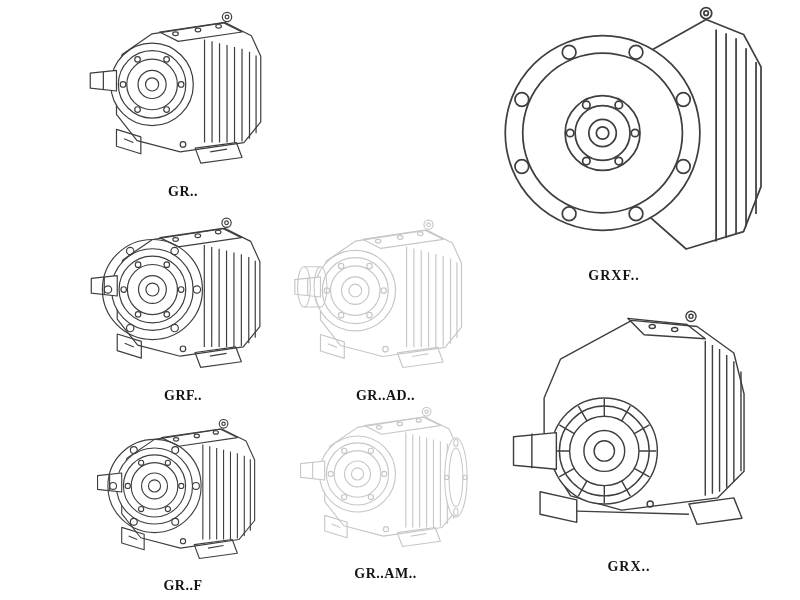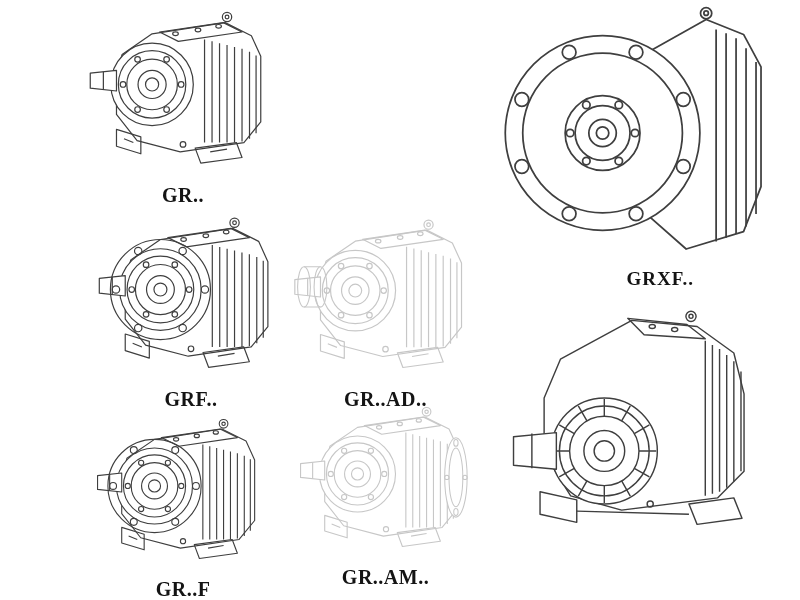--- a/index.html
+++ b/index.html
@@ -17,33 +17,33 @@
     position:relative;
   }
   .stage{position:absolute;left:0;top:0;width:800px;height:600px;}
   .cell{position:absolute;display:flex;flex-direction:column;align-items:center;}
   .cell svg.drawing{display:block;flex:0 0 auto;}
   .drawing{color:var(--line);}
   .drawing.ghost{color:var(--ghost);}
   .drawing *{vector-effect:non-scaling-stroke;}
   .model-label{
     font-weight:bold;
-    font-size:20px;
+    font-size:14px;
     letter-spacing:0.5px;
     color:var(--text);
     text-align:center;
     margin-top:4px;
     white-space:nowrap;
   }
-  .model-label.big{font-size:19px;letter-spacing:1px;text-align:right;}
+  .model-label.big{font-size:14px;letter-spacing:1px;}
   
   #cell-gr   {left:78px;  top:2px;   width:210px; height:202px;}
   #cell-grz  {left:288px; top:2px;   width:190px; height:202px;}
   #cell-grxf {left:492px; top:2px;   width:296px; height:296px;}
-  #cell-grf  {left:86px;  top:208px; width:210px; height:200px;justify-content:space-between;}
+  #cell-grf  {left:78px;  top:208px; width:210px; height:200px;}
   #cell-grad {left:288px; top:210px; width:195px; height:198px;}
   #cell-grff {left:78px;  top:410px; width:210px; height:190px;}
   #cell-gram {left:288px; top:398px; width:195px; height:190px;}
   #cell-grx  {left:492px; top:300px; width:296px; height:292px;}
   #cell-grxf .model-label{align-self:flex-start;width:160px;margin-left:42px;}
   #cell-grx  .model-label{align-self:flex-start;width:170px;margin-left:52px;}
   .defs-holder{position:absolute;width:0;height:0;overflow:hidden;}
 </style>
 </head>
 <body>
@@ -216,15 +216,16 @@
     <svg class="drawing ghost" width="192" height="164" viewBox="0 0 210 190">
         <use href="#sym-am"></use>
       </svg>
     <div class="model-label">GR..AM..</div>
   </div>
 
   <div class="cell" id="cell-grx">
     <svg class="drawing" width="286" height="255" viewBox="0 0 280 250">
         <use href="#sym-grx"></use>
       </svg>
+    <div class="model-label big">GRX..</div>
   </div>
 
 </div>
 
 </body></html>

